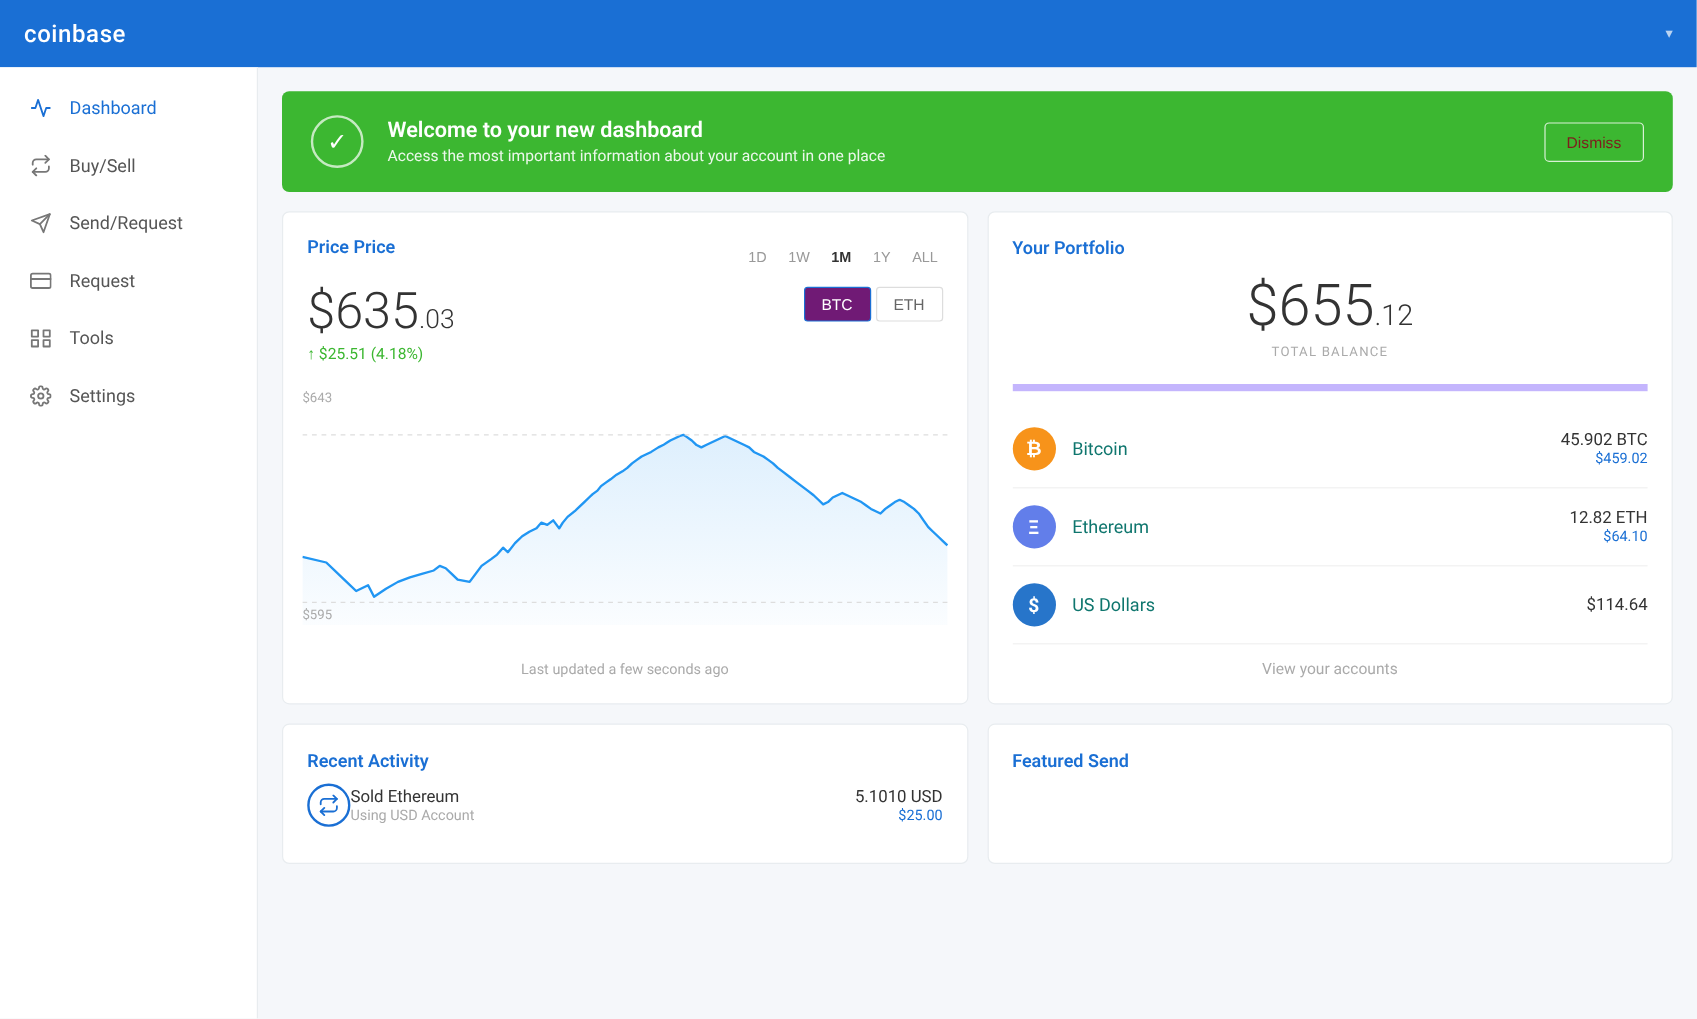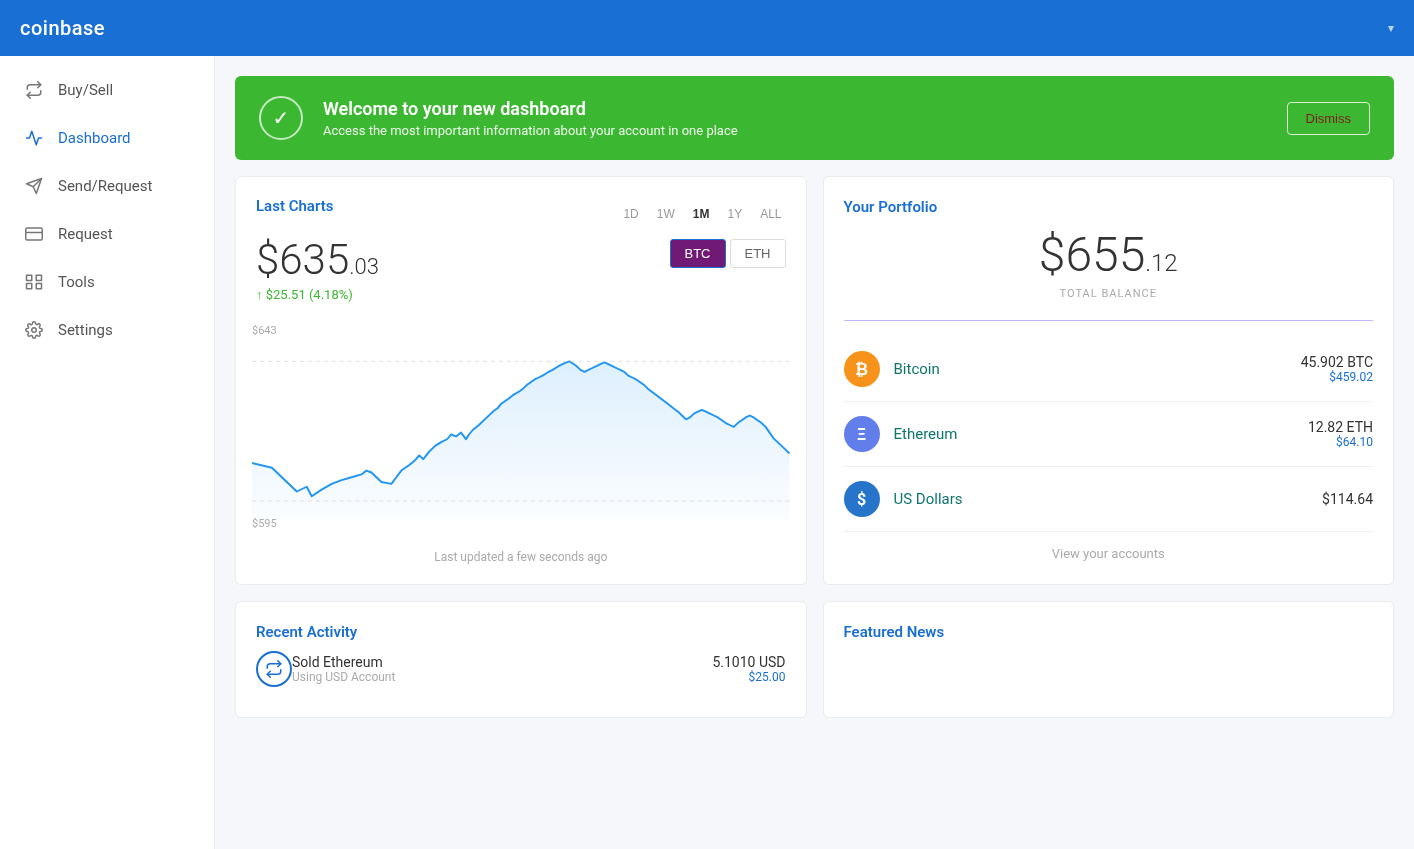--- a/index.html
+++ b/index.html
@@ -199,33 +199,33 @@
       width: 100%;
       height: 100%;
     }
     .chart-label {
       position: absolute;
       left: 0;
       font-size: 11px;
       color: #aaa;
     }
     .chart-label.top { top: 12px; }
-    .chart-label.bottom { bottom: 12px; }
+    .chart-label.bottom { bottom: 24px; }
     .chart-footer {
       text-align: center;
       font-size: 12px;
       color: #aaa;
       margin-top: 8px;
     }
 
     
     .portfolio-balance {
       text-align: center;
       padding: 10px 0 20px;
-      border-bottom: 1px solid #c4b5fd;
+      border-bottom: 6px solid #c4b5fd;
       margin-bottom: 16px;
     }
     .portfolio-balance .amount {
       font-size: 48px;
       font-weight: 300;
       color: #333;
     }
     .portfolio-balance .amount .cents {
       font-size: 24px;
     }
@@ -329,39 +329,39 @@
 <body>
 
 <div class="header">
   <span class="header-logo">coinbase</span>
   <span class="header-chevron">▾</span>
 </div>
 
 <div class="main-layout">
 
   <nav class="sidebar">
+    <div class="sidebar-item active">
+      <span class="icon">
+        <svg viewBox="0 0 24 24" fill="none" stroke="#1a6fd4" stroke-width="2" stroke-linecap="round" stroke-linejoin="round">
+          <polyline points="22 12 18 12 15 21 9 3 6 12 2 12"></polyline>
+        </svg>
+      </span>
+      <span>Dashboard</span>
+    </div>
     <div class="sidebar-item">
       <span class="icon">
         <svg viewBox="0 0 24 24" fill="none" stroke="#777" stroke-width="2" stroke-linecap="round" stroke-linejoin="round">
           <polyline points="17 1 21 5 17 9"></polyline>
           <path d="M3 11V9a4 4 0 0 1 4-4h14"></path>
           <polyline points="7 23 3 19 7 15"></polyline>
           <path d="M21 13v2a4 4 0 0 1-4 4H3"></path>
         </svg>
       </span>
       <span>Buy/Sell</span>
     </div>
-    <div class="sidebar-item active">
-      <span class="icon">
-        <svg viewBox="0 0 24 24" fill="none" stroke="#1a6fd4" stroke-width="2" stroke-linecap="round" stroke-linejoin="round">
-          <polyline points="22 12 18 12 15 21 9 3 6 12 2 12"></polyline>
-        </svg>
-      </span>
-      <span>Dashboard</span>
-    </div>
     <div class="sidebar-item">
       <span class="icon">
         <svg viewBox="0 0 24 24" fill="none" stroke="#777" stroke-width="2" stroke-linecap="round" stroke-linejoin="round">
           <line x1="22" y1="2" x2="11" y2="13"></line>
           <polygon points="22 2 15 22 11 13 2 9 22 2"></polygon>
         </svg>
       </span>
       <span>Send/Request</span>
     </div>
     <div class="sidebar-item">
@@ -403,21 +403,21 @@
         <h2>Welcome to your new dashboard</h2>
         <p>Access the most important information about your account in one place</p>
       </div>
       <button class="dismiss-btn">Dismiss</button>
     </div>
 
     <div class="grid-row">
 
       <div class="card">
         <div class="price-header">
-          <span class="card-title">Last Charts</span>
+          <span class="card-title">Price Price</span>
           <div class="time-filters">
             <button class="time-btn">1D</button>
             <button class="time-btn">1W</button>
             <button class="time-btn active">1M</button>
             <button class="time-btn">1Y</button>
             <button class="time-btn">ALL</button>
           </div>
         </div>
 
         <div style="display:flex; align-items:flex-start; justify-content:space-between; margin-top:8px;">
@@ -514,18 +514,18 @@
             <div class="sub">Using USD Account</div>
           </div>
           <div class="activity-amount">
             <div class="primary">5.1010 USD</div>
             <div class="secondary">$25.00</div>
           </div>
         </div>
       </div>
 
       <div class="card news-card">
-        <span class="card-title">Featured News</span>
+        <span class="card-title">Featured Send</span>
       </div>
 
     </div>
   </div>
 </div>
 
 </body></html>

